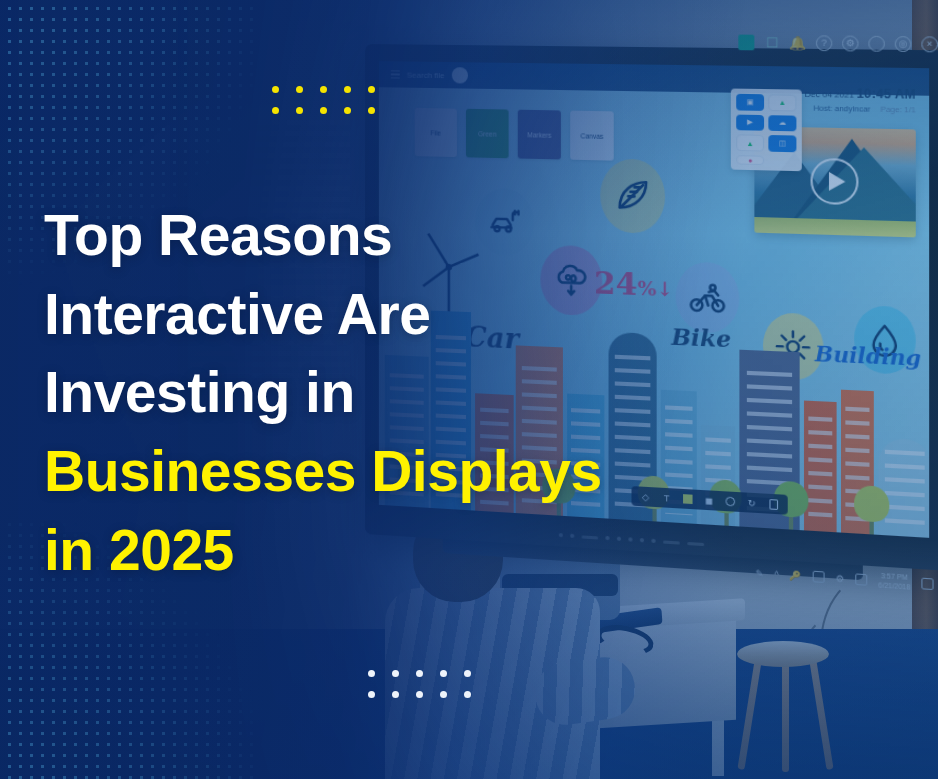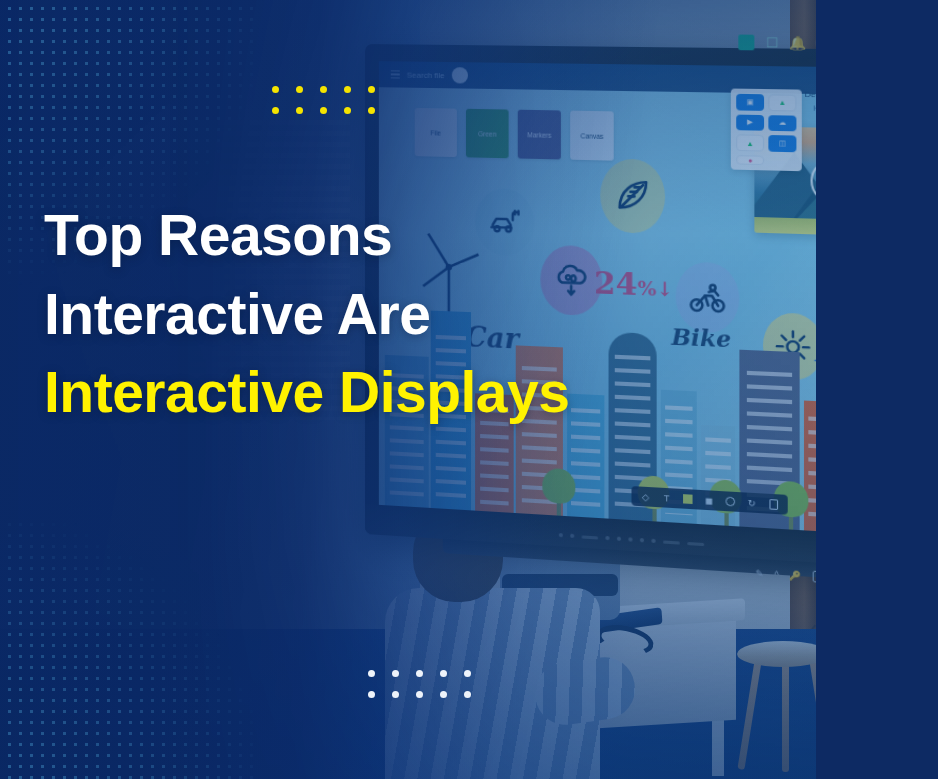--- a/index.html
+++ b/index.html
@@ -1,21 +1,21 @@
 <!DOCTYPE html>
 <html><head>
 <meta charset="utf-8">
 <title>Blog Banner</title>
 <style>
   * { margin:0; padding:0; box-sizing:border-box; }
   html,body { background:#0d2a63; }
 
   .canvas{
     position:relative;
-    width:816px; height:779px;
+    width:938px; height:779px;
     overflow:hidden;
     font-family:"Liberation Sans", sans-serif;
     background:#0a2a66;
   }
 
   
   .photo{ position:absolute; inset:0; overflow:hidden; }
 
   
   .wall{
@@ -689,16 +689,18 @@
     <span></span>
       <span></span>
       <span></span>
       <span></span>
       <span></span>
   </div>
 
   <h1 class="headline">
     <span class="ln w">Top Reasons</span>
     <span class="ln w">Interactive Are</span>
-    <span class="ln y">Interactive Displays</span>
+    <span class="ln w">Investing in</span>
+    <span class="ln y">Businesses Displays</span>
+    <span class="ln y">in 2025</span>
   </h1>
 
 </div>
 
 </body></html>

